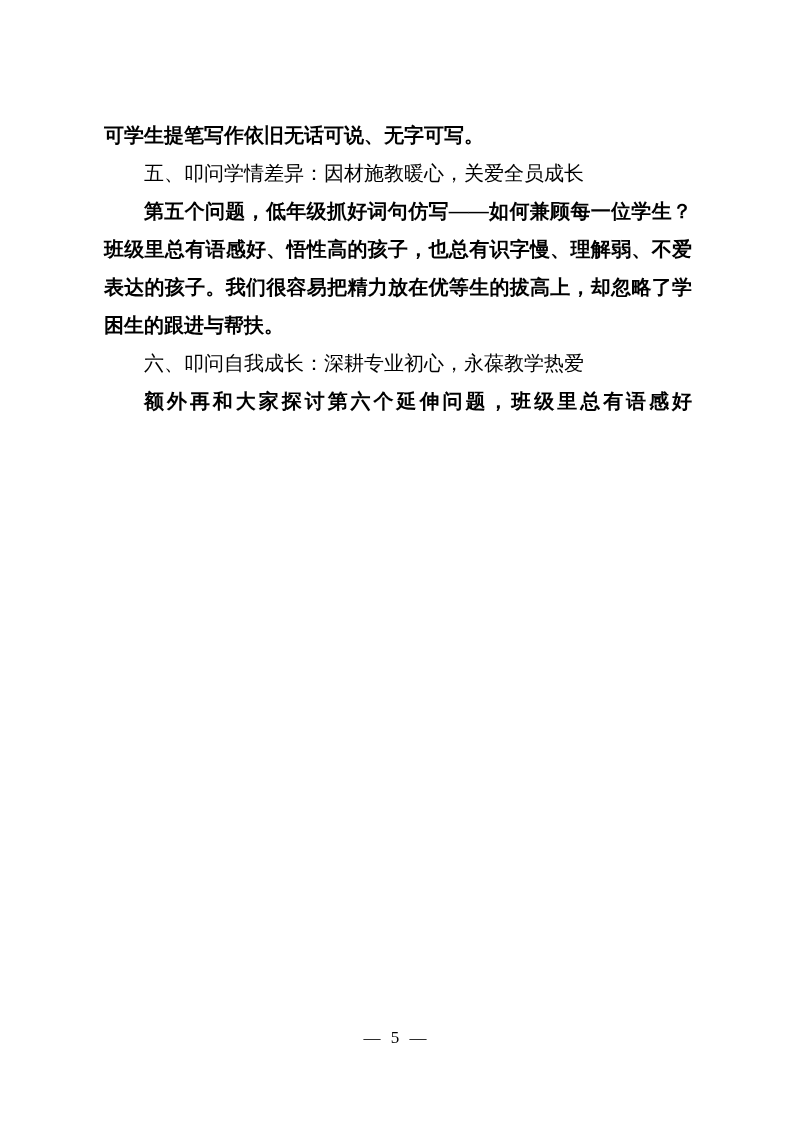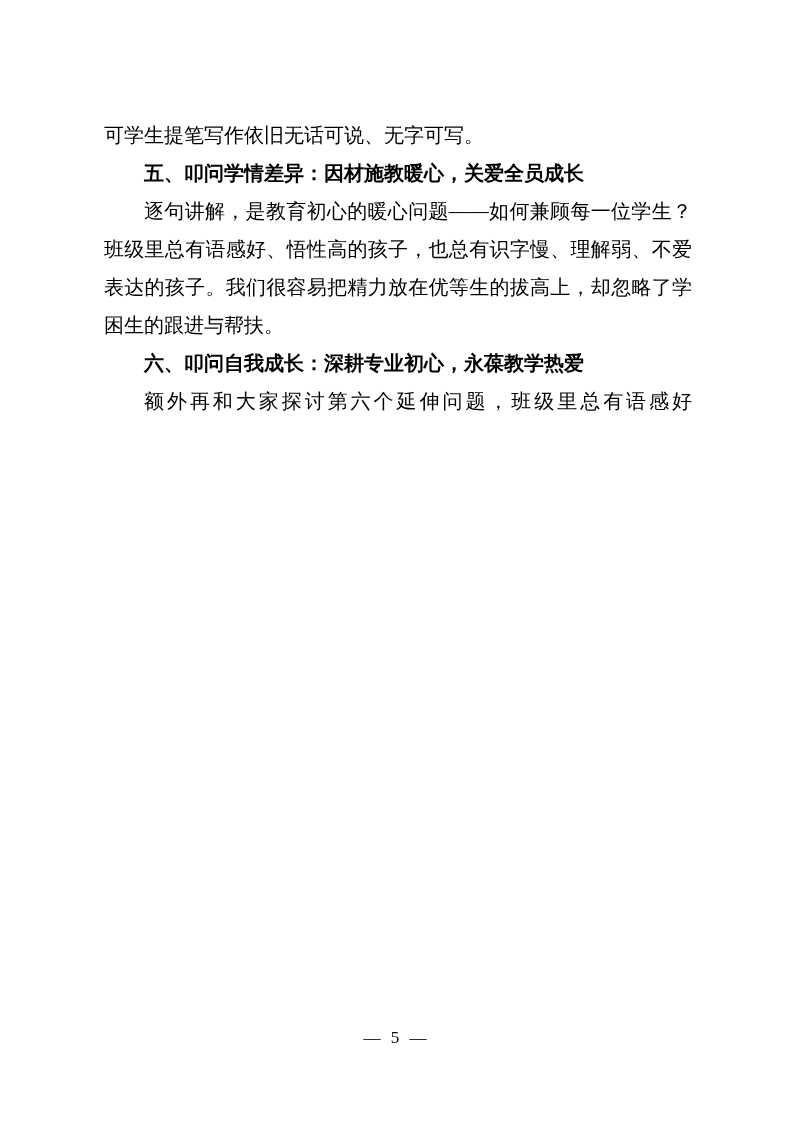--- a/index.html
+++ b/index.html
@@ -24,29 +24,30 @@
     width: 588px;
   }
   .para, .heading {
     font-size: 20px;
     line-height: 38px;
     text-align: justify;
     text-justify: inter-ideograph;
   }
   .para {
     text-indent: 2em;
+    font-weight: bold;
   }
   .para.no-indent {
     text-indent: 0;
   }
   .para.fill-last {
     text-align-last: justify;
   }
   .heading {
-    font-weight: bold;
+    font-weight: normal;
     font-family: "Liberation Sans", "DejaVu Sans", sans-serif;
     text-indent: 2em;
   }
   .page-number {
     position: absolute;
     left: 0;
     right: 0;
     top: 1028px;
     text-align: center;
     font-size: 17px;
@@ -59,21 +60,21 @@
 
 <div class="page">
   <div class="content">
 
     <p class="para no-indent">可学生提笔写作依旧无话可说、无字可写。</p>
 
 
 
     <h2 class="heading">五、叩问学情差异：因材施教暖心，关爱全员成长</h2>
 
-    <p class="para">逐句讲解，是教育初心的暖心问题——如何兼顾每一位学生？班级里总有语感好、悟性高的孩子，也总有识字慢、理解弱、不爱表达的孩子。我们很容易把精力放在优等生的拔高上，却忽略了学困生的跟进与帮扶。</p>
+    <p class="para">第五个问题，低年级抓好词句仿写——如何兼顾每一位学生？班级里总有语感好、悟性高的孩子，也总有识字慢、理解弱、不爱表达的孩子。我们很容易把精力放在优等生的拔高上，却忽略了学困生的跟进与帮扶。</p>
 
 
     <h2 class="heading">六、叩问自我成长：深耕专业初心，永葆教学热爱</h2>
 
     <p class="para fill-last">额外再和大家探讨第六个延伸问题，班级里总有语感好</p>
 
   </div>
 
   <div class="page-number">— 5 —</div>
 </div>

